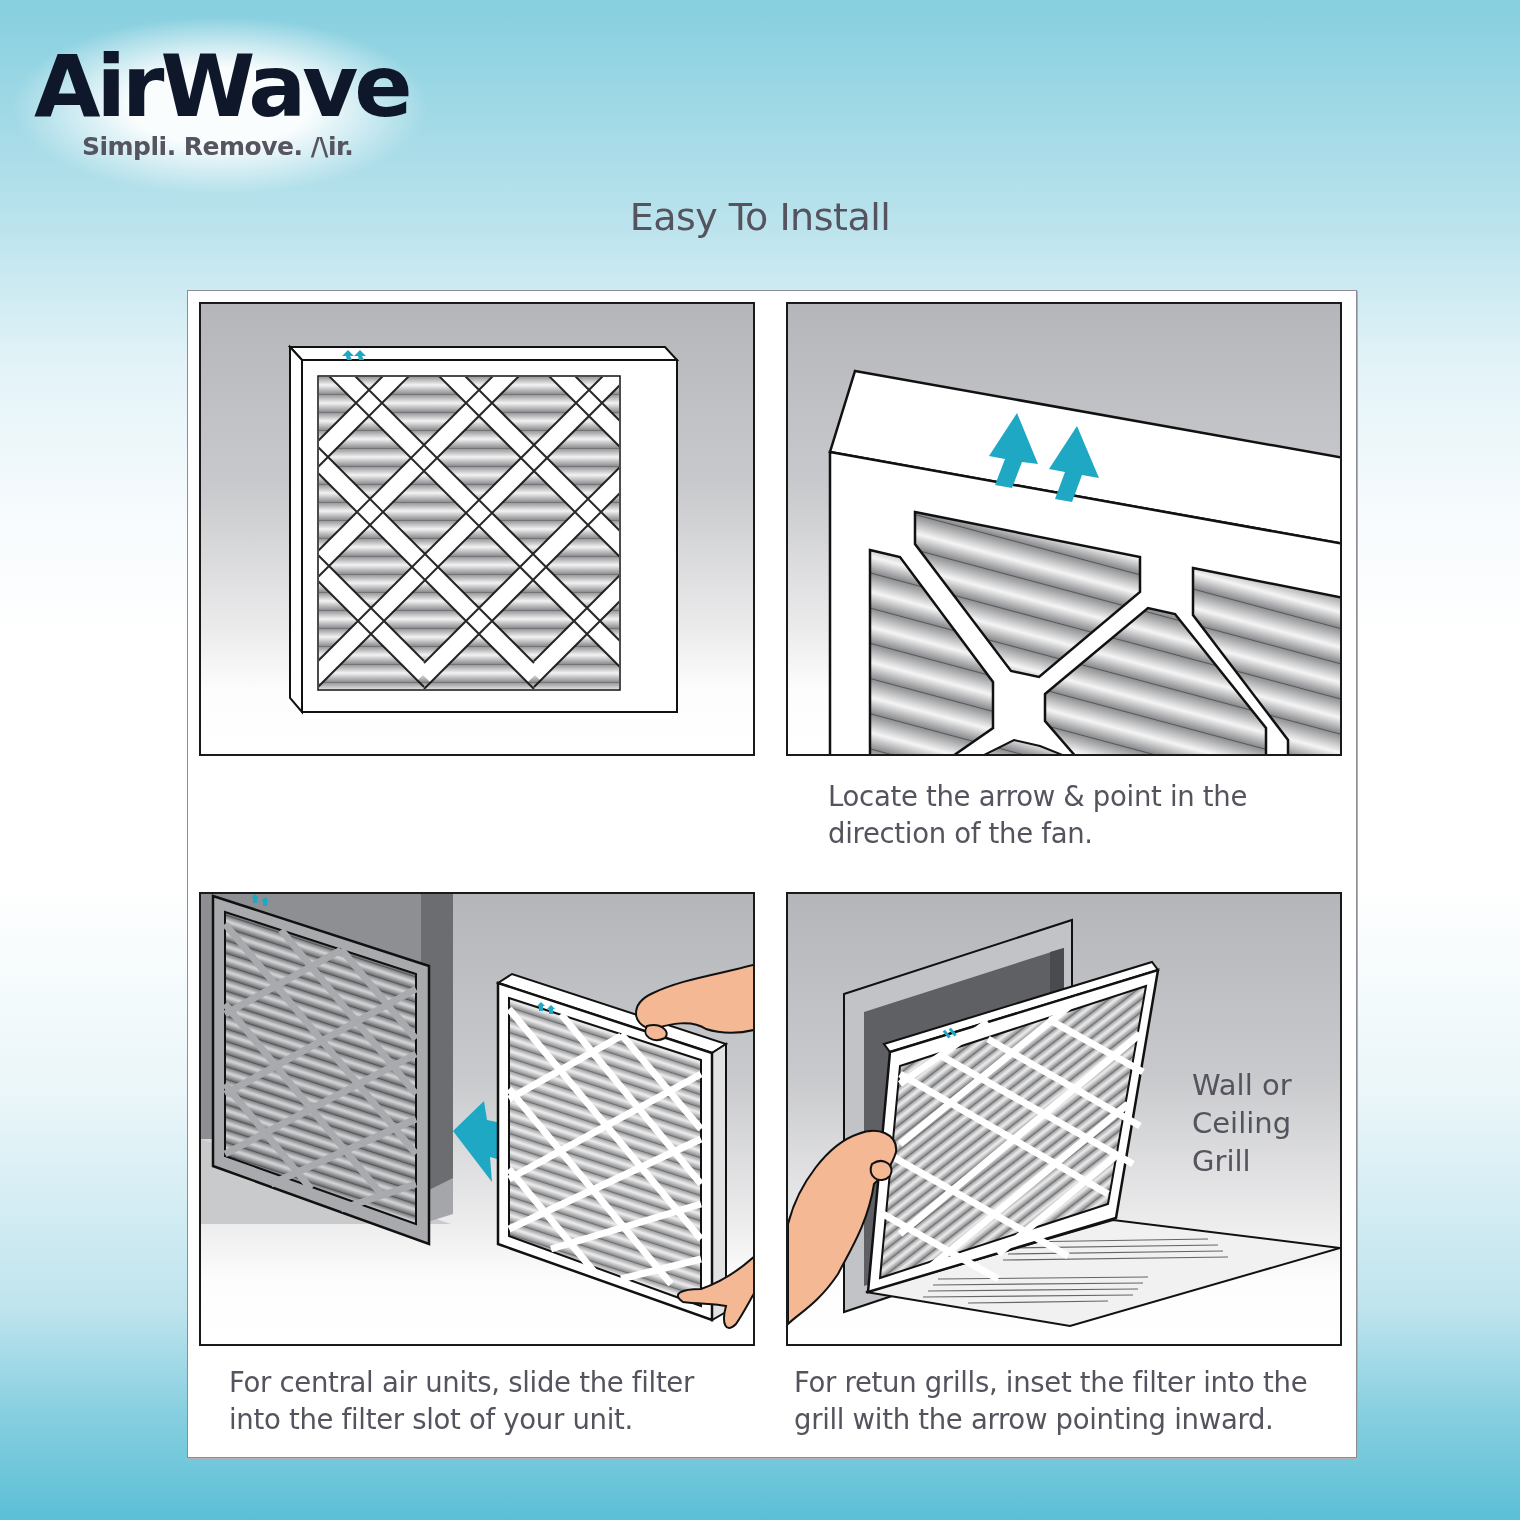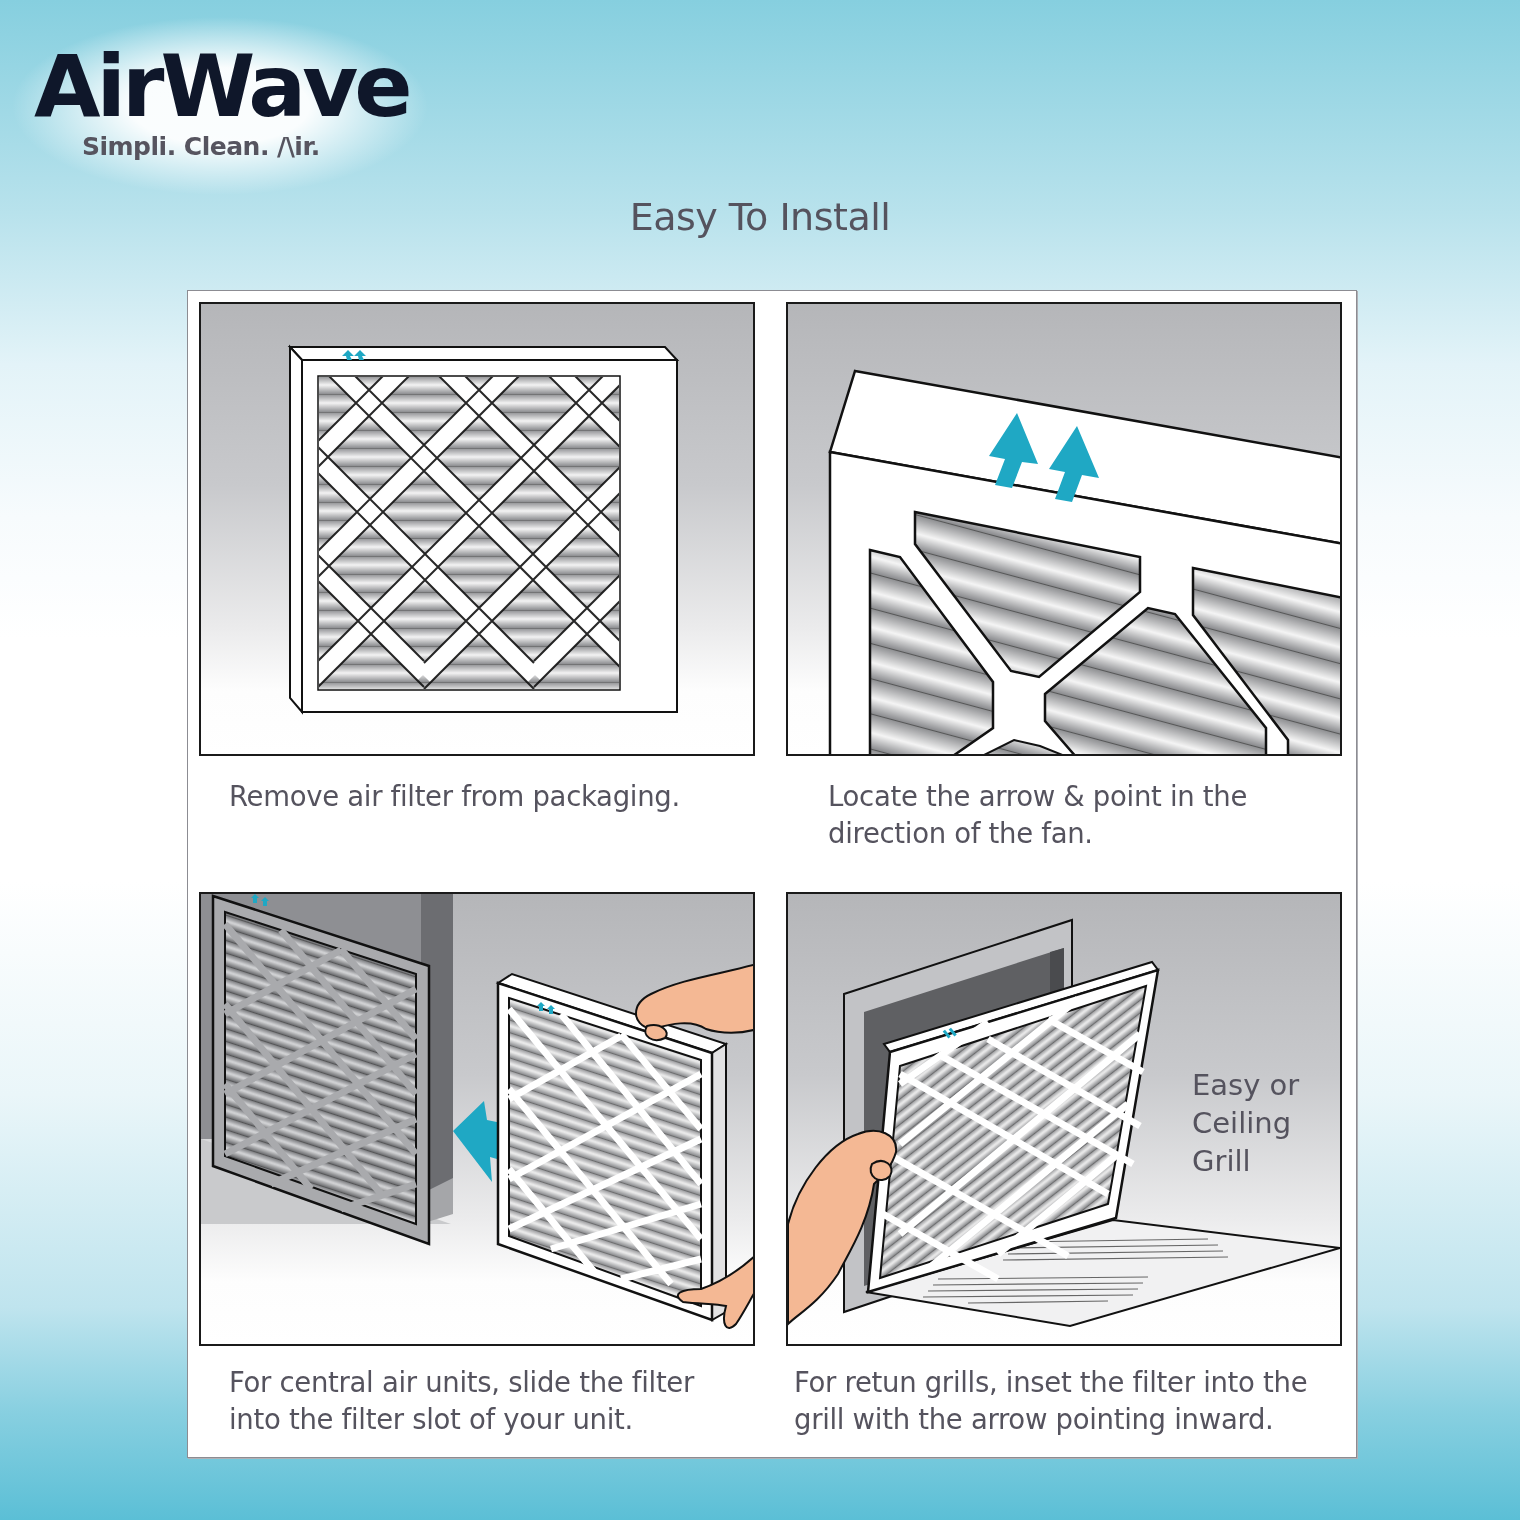--- a/index.html
+++ b/index.html
@@ -31,21 +31,21 @@
   .c3{left:41px;top:1073px;width:520px;}
   .c4{left:606px;top:1073px;width:560px;}
   .grill-label{position:absolute;left:404px;top:172px;font-size:29px;line-height:38px;color:#55535e;}
 </style>
 </head>
 <body>
 
 <div class="logo">
   <div class="logo-glow"></div>
   <div class="logo-word">AirWave</div>
-  <div class="logo-tag">Simpli. Clean. /\ir.</div>
+  <div class="logo-tag">Simpli. Remove. /\ir.</div>
 </div>
 
 <h1 class="title">Easy To Install</h1>
 
 <div class="card">
 
   <div class="panel p1">
     <svg width="556" height="454" viewBox="0 0 556 454">
       <defs>
         <linearGradient id="pleat" x1="0" y1="0" x2="0" y2="1">
@@ -212,20 +212,19 @@
                  M112,250 L290,105 M112,340 L352,140 M140,375 L340,210 M210,360 L330,260 M112,190 L200,128"></path>
       </g>
       <g fill="#1fa8c4">
           <rect x="157" y="136" width="3" height="9" transform="rotate(-40 158 140)"></rect>
           <rect x="163" y="134" width="3" height="9" transform="rotate(-40 164 138)"></rect>
         </g>
 
       <path d="M0,330 C10,290 40,250 70,240 C90,232 110,240 108,258 C104,272 96,280 86,290 C80,330 60,360 50,380 C30,410 10,420 0,430 Z" fill="#f4b894" stroke="#111" stroke-width="2"></path>
       <path d="M84,270 C78,282 92,292 102,282 C108,272 96,262 84,270 Z" fill="#f4b894" stroke="#111" stroke-width="2"></path>
     </svg>
-    <div class="grill-label">Easy or Ceiling Grill</div>
-  </div>
-
-  <div class="cap c1">Remove air filter from packaging.</div>
+    <div class="grill-label">Wall or Ceiling Grill</div>
+  </div>
+
   <div class="cap c3">For central air units, slide the filter into the filter slot of your unit.</div>
   <div class="cap c2">Locate the arrow &amp; point in the direction of the fan.</div>
   <div class="cap c4">For retun grills, inset the filter into the grill with the arrow pointing inward.</div>
 </div>
 
 </body></html>

